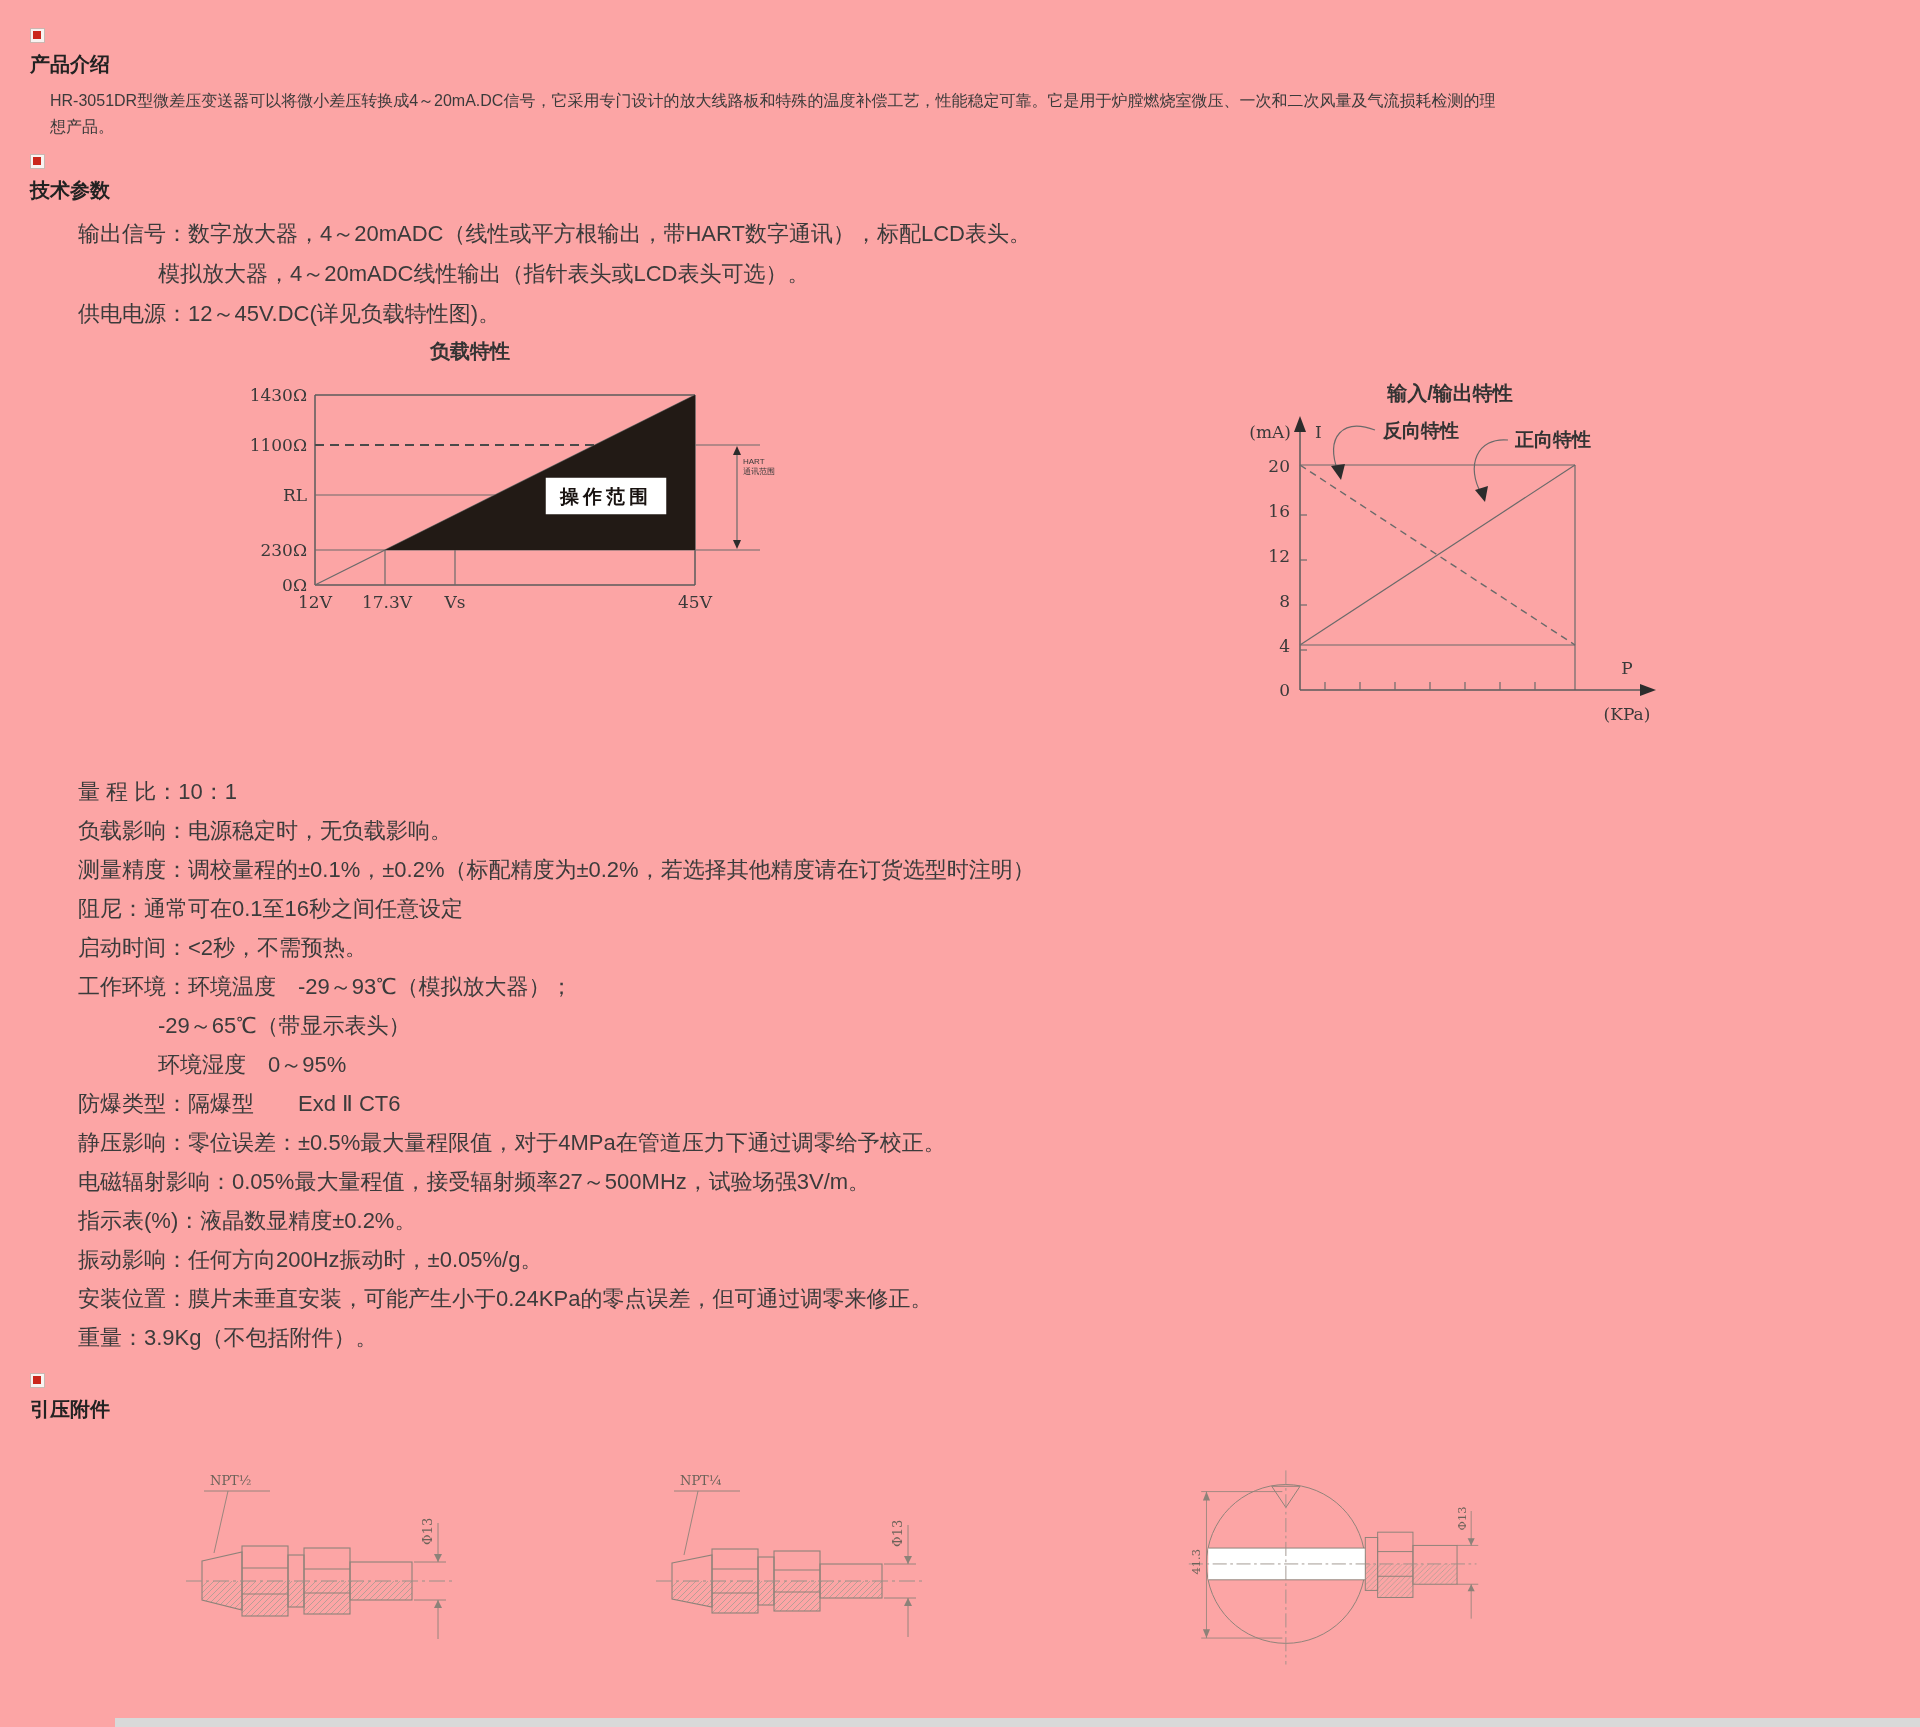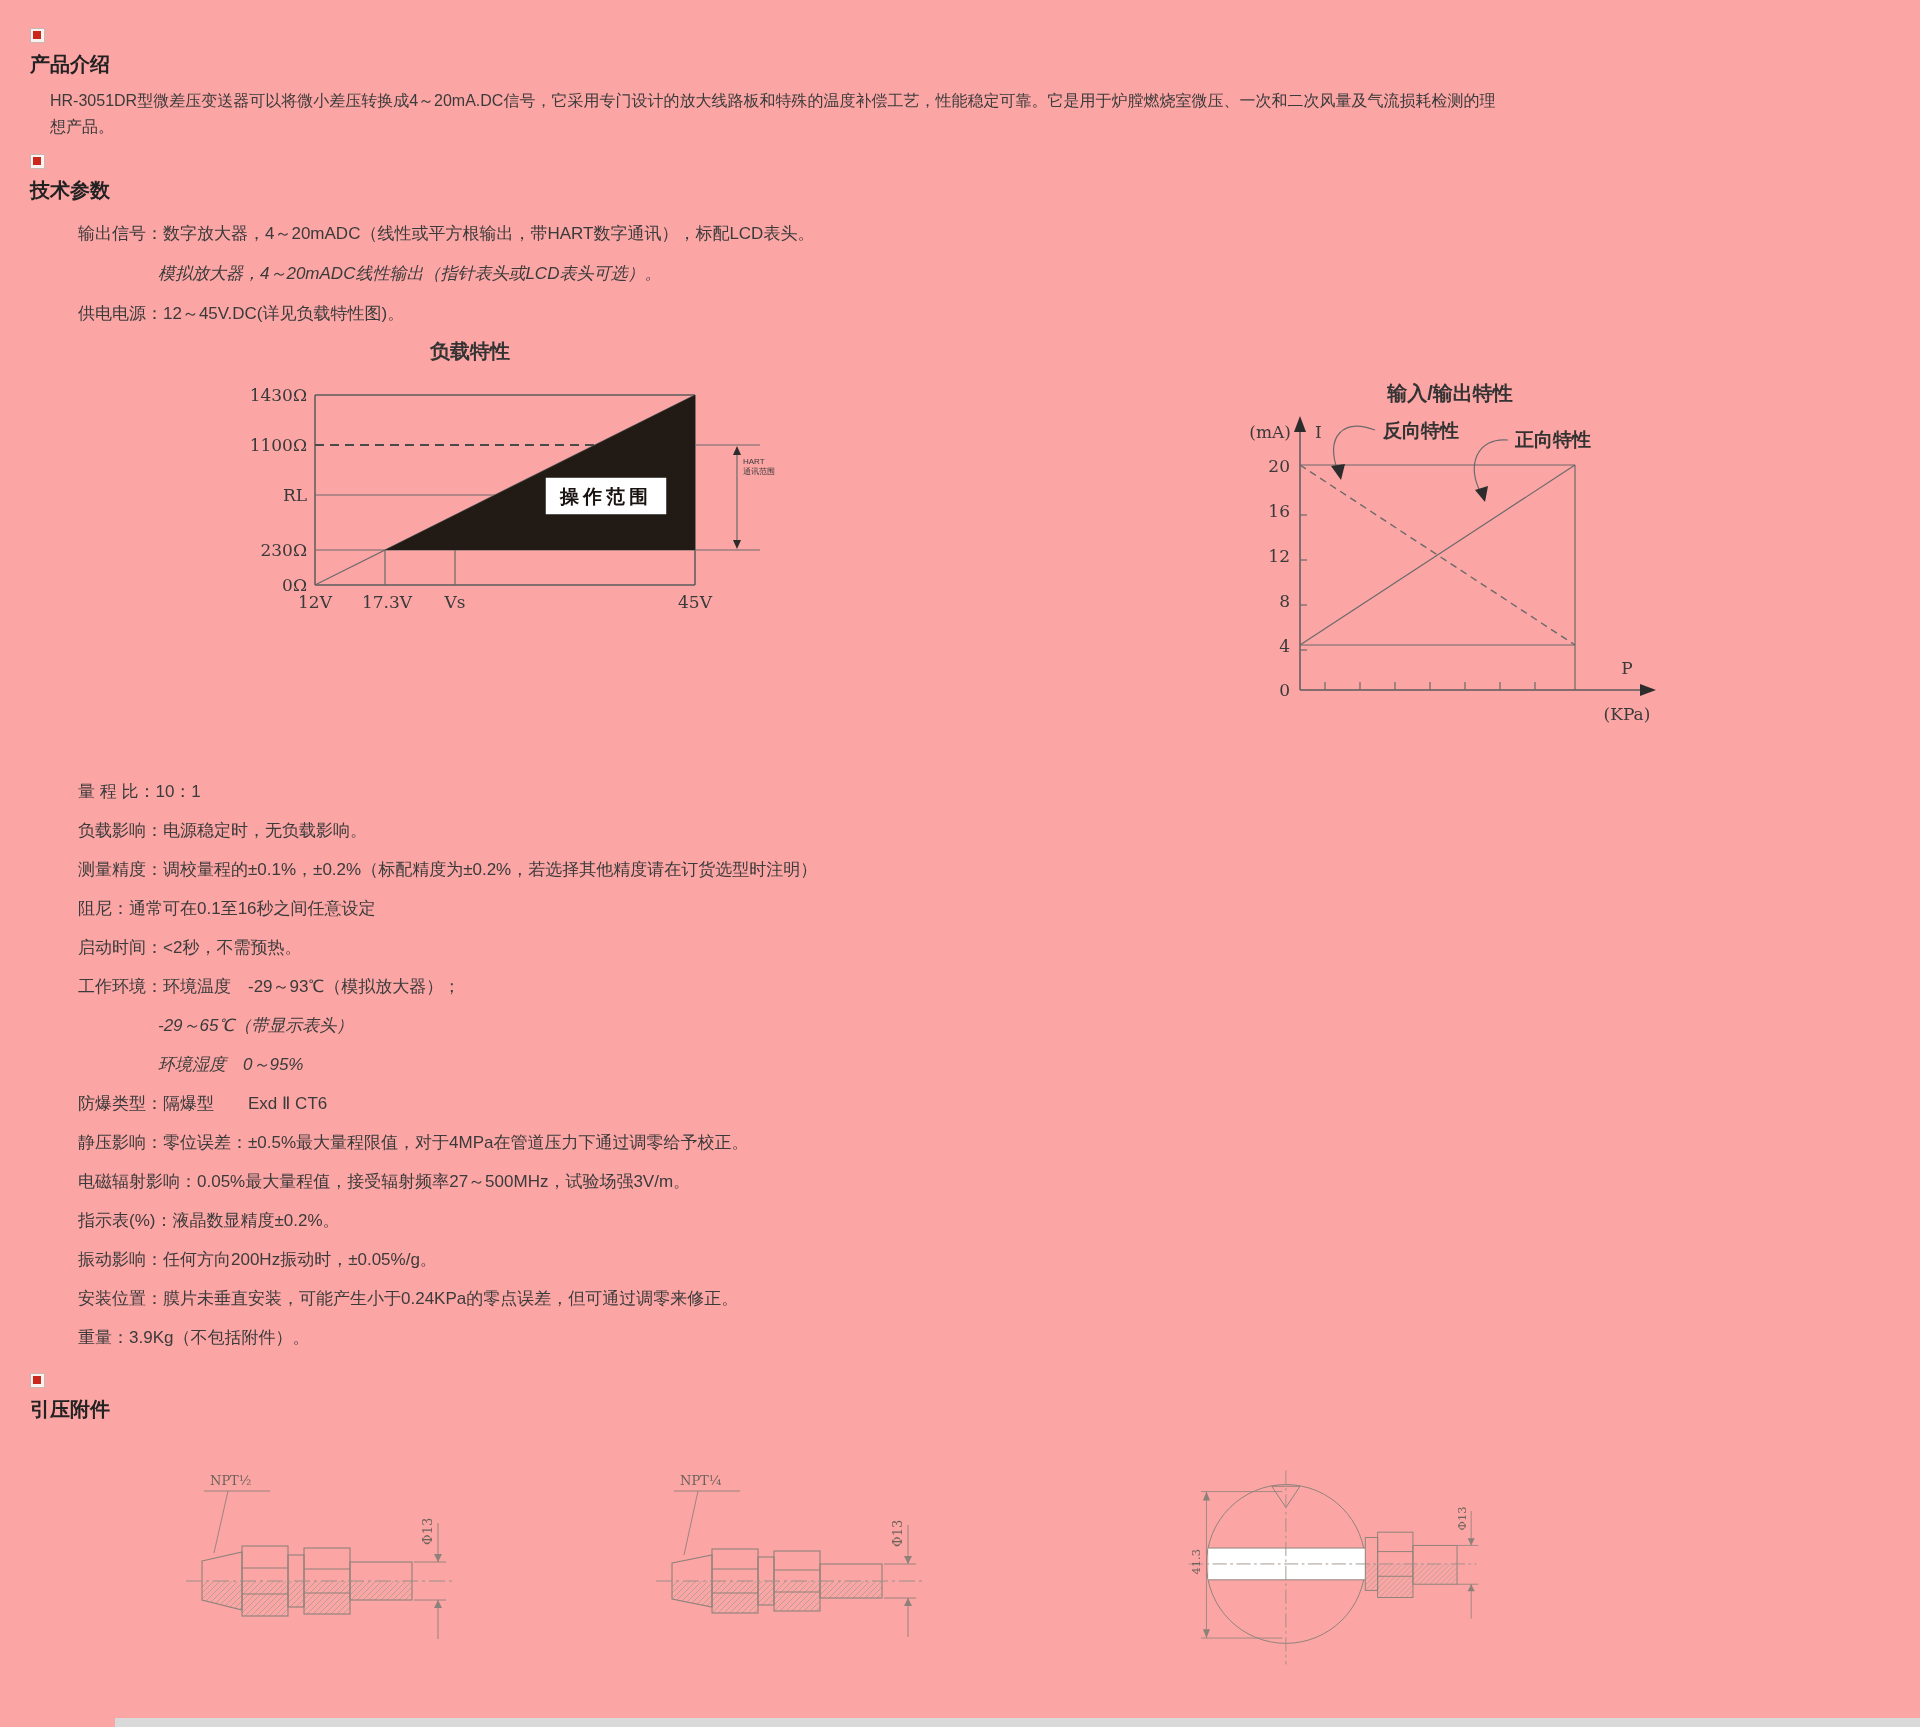--- a/index.html
+++ b/index.html
@@ -4,23 +4,23 @@
 <style>
   html,body{margin:0;padding:0;background:#fff;}
   .page{position:relative;width:1920px;height:1727px;background:#fca5a5;overflow:hidden;
         font-family:"Liberation Sans",sans-serif;color:#3a3a3a;}
   .content{padding:26px 0 0 30px;}
   .broken-icon{display:inline-block;width:13px;height:13px;border:1px solid #cbb6b0;
         background:#f8f3f1;position:relative;margin:2px 0 1px 0;}
   .broken-icon .bi-dot{position:absolute;left:2px;top:2px;width:8px;height:8px;background:#cb271c;}
   h2.sec-heading{font-size:20px;font-weight:700;color:#222;margin:3px 0 10px 0;}
   .intro-body{font-size:16px;line-height:26px;color:#3b3b3b;margin:8px 0 12px 20px;max-width:1460px;}
-  .spec{font-size:17px;color:#3b3b3b;}
+  .spec{font-size:22px;color:#3b3b3b;}
   .spec .spec-line{line-height:39px;white-space:pre-wrap;padding-left:48px;}
-  .spec .indent2{padding-left:128px;font-style:italic;}
+  .spec .indent2{padding-left:128px;}
   .spec-top .spec-line{line-height:40px;}
   .charts-row{display:flex;align-items:flex-start;height:432px;margin:6px 16px 0 185px;}
   .chart-right-wrap{margin-left:400px;margin-top:40px;}
   
   .c-title{font:700 20px "Liberation Sans",sans-serif;fill:#333;text-anchor:middle;}
   .c-tick{font:17px "DejaVu Serif",serif;fill:#3a3a3a;}
   .t-end{text-anchor:end;} .t-mid{text-anchor:middle;}
   .c-region{font:700 19px "Liberation Sans",sans-serif;fill:#181210;text-anchor:middle;letter-spacing:4px;}
   .c-tiny{font:8px "Liberation Sans",sans-serif;fill:#3a3a3a;}
   .c-ann{font:600 19px "Liberation Sans",sans-serif;fill:#333;}

